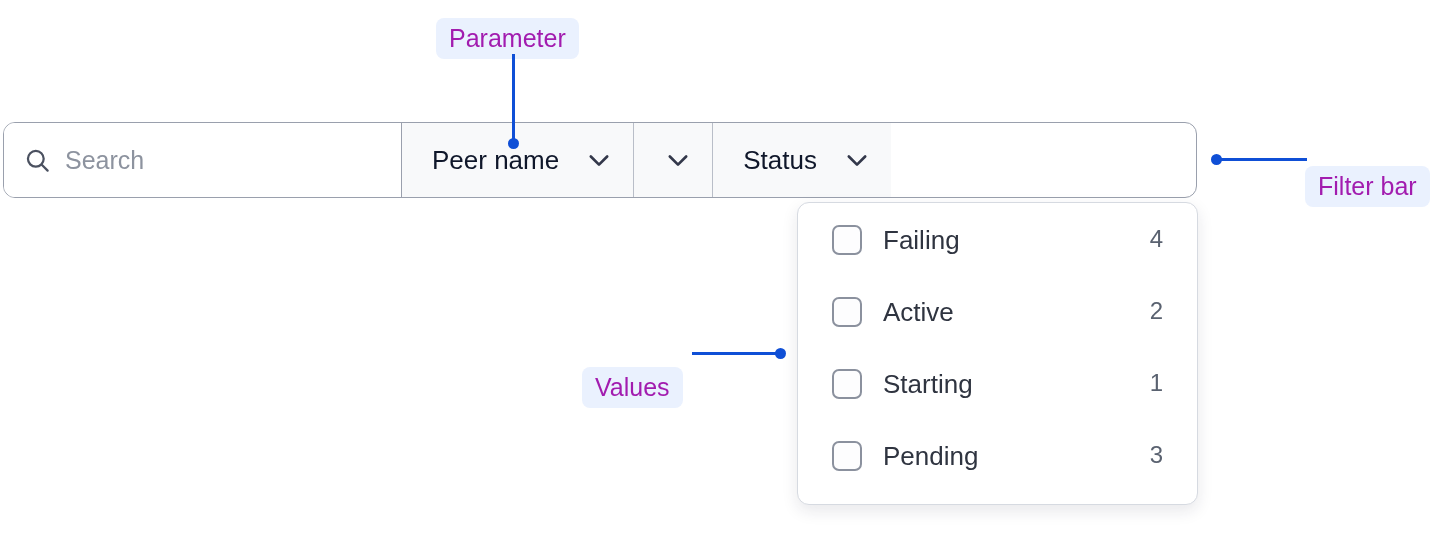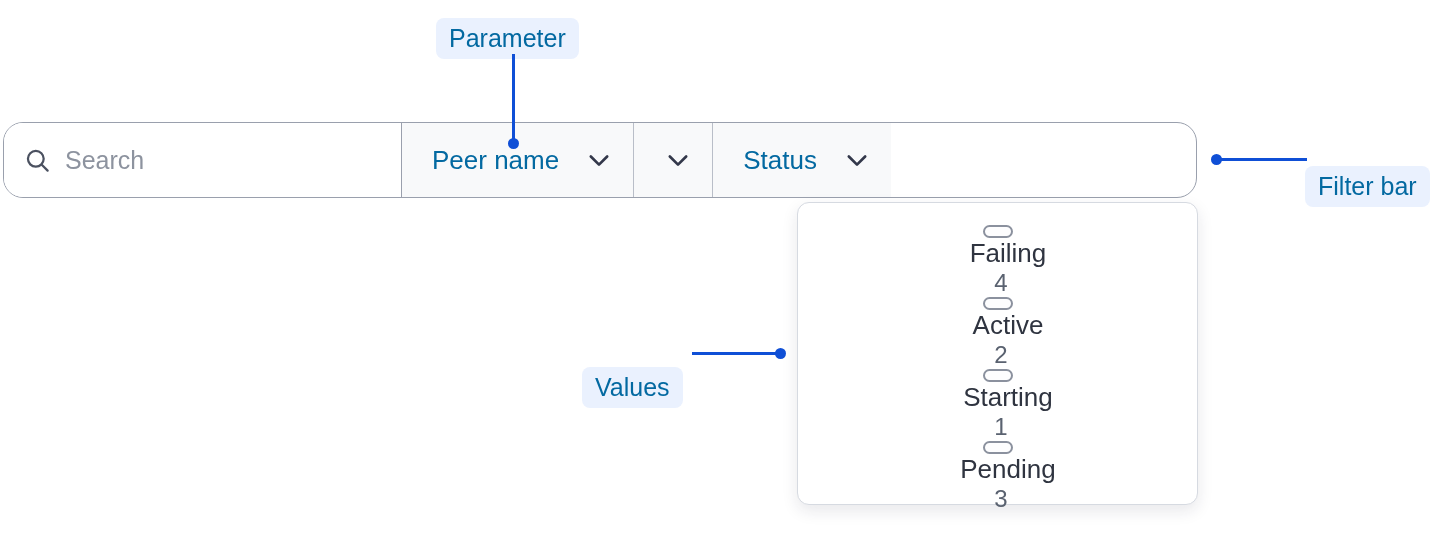--- a/index.html
+++ b/index.html
@@ -20,21 +20,21 @@
   #filter-bar {
     position: absolute;
     left: 3px;
     top: 122px;
     width: 1194px;
     height: 76px;
     box-sizing: border-box;
     display: flex;
     align-items: stretch;
     border: 1.5px solid #9aa0ad;
-    border-radius: 20px;
+    border-radius: 12px;
     background: #ffffff;
     overflow: hidden;
   }
 
   .fb-cell {
     display: flex;
     align-items: center;
     box-sizing: border-box;
     height: 100%;
   }
@@ -63,21 +63,21 @@
     background: #f8f9fa;
     padding: 0 20px 0 30px;
     justify-content: space-between;
     gap: 26px;
     cursor: pointer;
     border-right: 1.5px solid #b9bec8;
   }
   .dropdown-cell:last-child { border-right: none; }
   .dropdown-label {
     font-size: 26px;
-    color: #0369a1;
+    color: #0f172a;
     white-space: nowrap;
   }
   .chev svg { display: block; }
 
   
   #values-panel {
     position: absolute;
     left: 797px;
     top: 202px;
     width: 401px;
@@ -85,25 +85,23 @@
     box-sizing: border-box;
     background: #ffffff;
     border: 1px solid #d6dae1;
     border-radius: 12px;
     box-shadow: 0 6px 16px rgba(25, 32, 56, 0.10);
     padding: 22px 0;
   }
   .value-row {
     height: 72px;
     display: flex;
-    align-items: center;
     padding: 0 34px 0 34px;
     box-sizing: border-box;
     cursor: pointer;
-    flex-direction: column;
   }
   .value-checkbox {
     width: 30px;
     height: 30px;
     min-width: 30px;
     box-sizing: border-box;
     border: 2px solid #8b919e;
     border-radius: 7px;
     background: #fdfdfe;
   }
@@ -118,21 +116,21 @@
     font-size: 24px;
     color: #5a6270;
     text-align: right;
     min-width: 20px;
   }
 
   
   .anno-badge {
     position: absolute;
     background: #eaf1fe;
-    color: #0369a1;
+    color: #a21caf;
     font-size: 25px;
     border-radius: 8px;
     padding: 6px 13px;
     white-space: nowrap;
     line-height: 1.15;
   }
   #anno-parameter { left: 436px; top: 18px; }
   #anno-filterbar { left: 1305px; top: 143px; margin-top: 23px; }
   #anno-values    { left: 582px; top: 339px; margin-top: 28px; }
 

